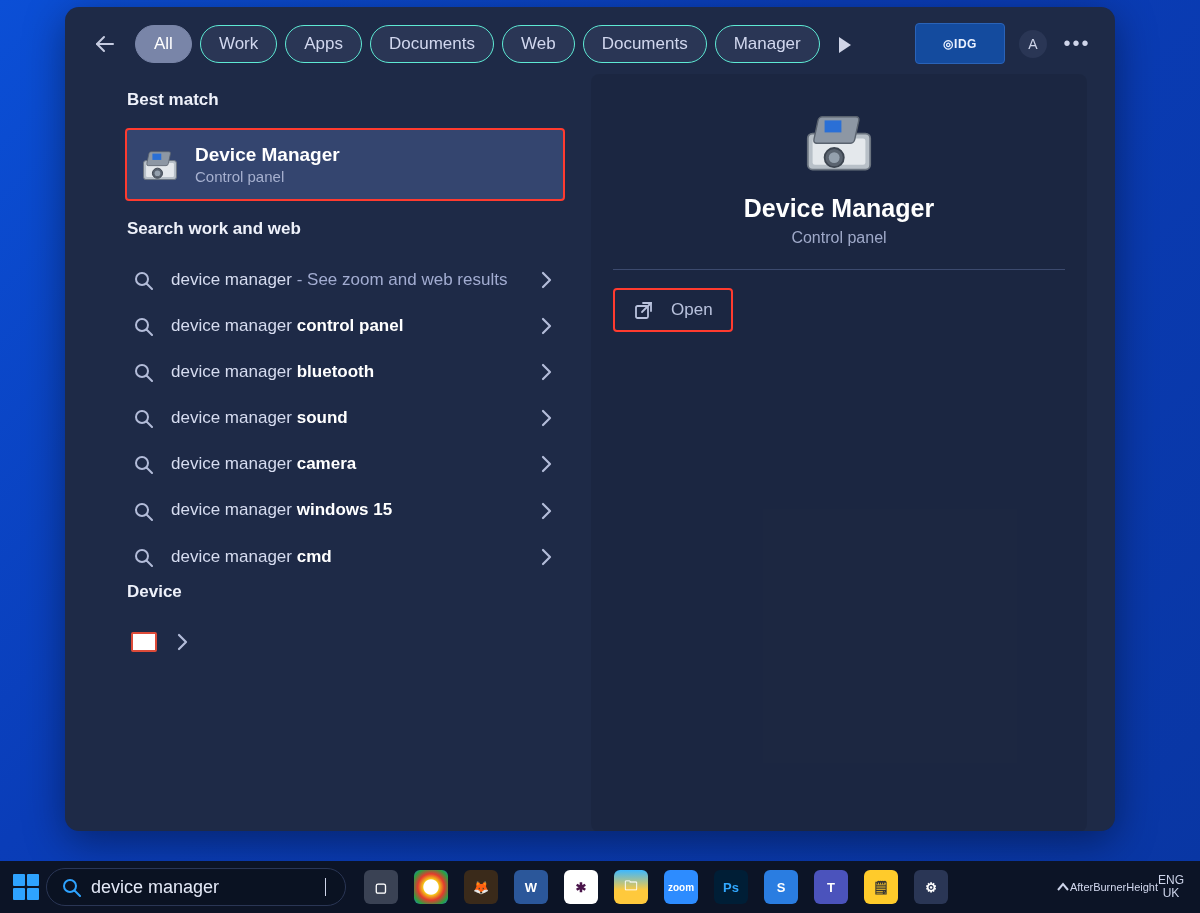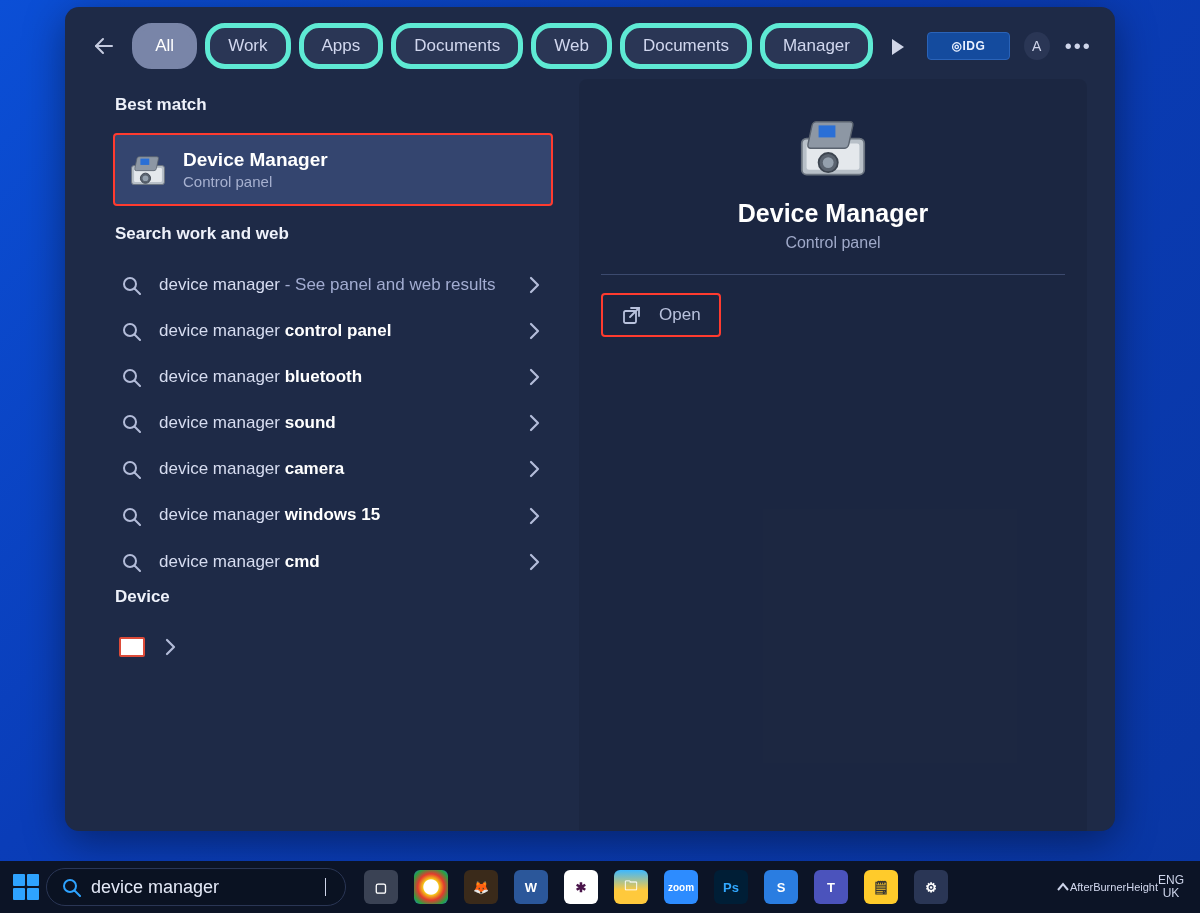--- a/index.html
+++ b/index.html
@@ -2,28 +2,28 @@
 <html><head>
 <meta charset="utf-8">
 <style>
   * { margin:0; padding:0; box-sizing:border-box; font-family:"Segoe UI",Arial,sans-serif; -webkit-font-smoothing:antialiased; }
   body { width:1200px; height:913px; overflow:hidden; background:linear-gradient(135deg,#0b4fd6 0%,#0a3db8 40%,#0936a3 100%); position:relative; }
   
   .panel { position:absolute; left:65px; top:7px; width:1050px; height:824px; background:#1e2a47; border-radius:14px; box-shadow:0 10px 40px rgba(0,0,0,.4); overflow:hidden; }
   .panel-top { display:flex; align-items:center; padding:16px 22px 10px 22px; gap:14px; }
   .back-btn { width:34px; height:34px; display:flex; align-items:center; justify-content:center; cursor:pointer; color:#c5cbe0; }
   .filter-row { display:flex; gap:8px; align-items:center; flex:1; }
-  .chip { padding:8px 18px; border-radius:20px; color:#d1d7ee; font-size:17px; cursor:pointer; white-space:nowrap; background:#2a3655; border:5px solid #5eead4; }
+  .chip { padding:8px 18px; border-radius:20px; color:#d1d7ee; font-size:17px; cursor:pointer; white-space:nowrap; background:#2a3655; border:1px solid #5eead4; }
   .chip.active { background:#7985a8; color:#fff; border-color:#7985a8; }
   .more-arrow, .top-icon { width:32px; height:32px; display:flex; align-items:center; justify-content:center; color:#d0d5e8; cursor:pointer; border-radius:4px; }
-  .idg { width:90px; height:28px; background:#144b9e; border:1px solid #2a63b8; border-radius:4px; display:flex; align-items:center; justify-content:center; color:#eaf1ff; font-size:12px; font-weight:bold; letter-spacing:.5px; }
+  .idg { width:90px; height:41px; background:#144b9e; border:1px solid #2a63b8; border-radius:4px; display:flex; align-items:center; justify-content:center; color:#eaf1ff; font-size:12px; font-weight:bold; letter-spacing:.5px; }
   .avatar { width:28px; height:28px; border-radius:50%; background:#2a3655; color:#cfd5ea; display:flex; align-items:center; justify-content:center; font-size:14px; }
   .dots { color:#cfd5ea; font-size:20px; letter-spacing:2px; }
   
-  .cols { display:flex; padding:0 10px 0 48px; height:calc(100% - 66px); }
+  .cols { display:flex; padding:0 10px 0 60px; height:calc(100% - 66px); }
   .left { flex:0 0 440px; overflow:hidden; }
   .right { flex:1; padding:0 18px 0 26px; }
   .section-title { color:#eef1fa; font-size:17px; font-weight:600; margin:16px 0 18px 2px; }
   .best-card { display:flex; align-items:center; gap:16px; padding:14px 14px; background:#34456f; border:2px solid #ff3b2f; border-radius:4px; margin-bottom:18px; }
   .dm-icon-sm { width:38px; height:32px; flex:0 0 auto; }
   .best-title { color:#fff; font-size:19px; font-weight:600; }
   .best-sub { color:#a6b0cf; font-size:15px; margin-top:2px; }
   .row { display:flex; align-items:center; gap:16px; padding:12px 8px 12px 6px; cursor:pointer; border-radius:4px; position:relative; }
   .row .gly { width:24px; color:#b3bcd9; display:flex; justify-content:center; }
   .row .txt { flex:1; color:#d6dcf0; font-size:17px; line-height:1.3; }
@@ -136,21 +136,21 @@
 
       <div class="section-title sub">Search work and web</div>
 
       <div id="web-rows">
           <div class="row">
             <div class="gly">
               <svg width="20" height="20">
                 <use href="#search-ic"></use>
               </svg>
             </div>
-            <div class="txt"><span>device manager</span><b></b><span class="light"> - See panel and web results</span></div>
+            <div class="txt"><span>device manager</span><b></b><span class="light"> - See zoom and web results</span></div>
             <svg class="chev" width="20" height="20">
               <use href="#chev-r"></use>
             </svg>
           </div>
           <div class="row">
             <div class="gly">
               <svg width="20" height="20">
                 <use href="#search-ic"></use>
               </svg>
             </div>

